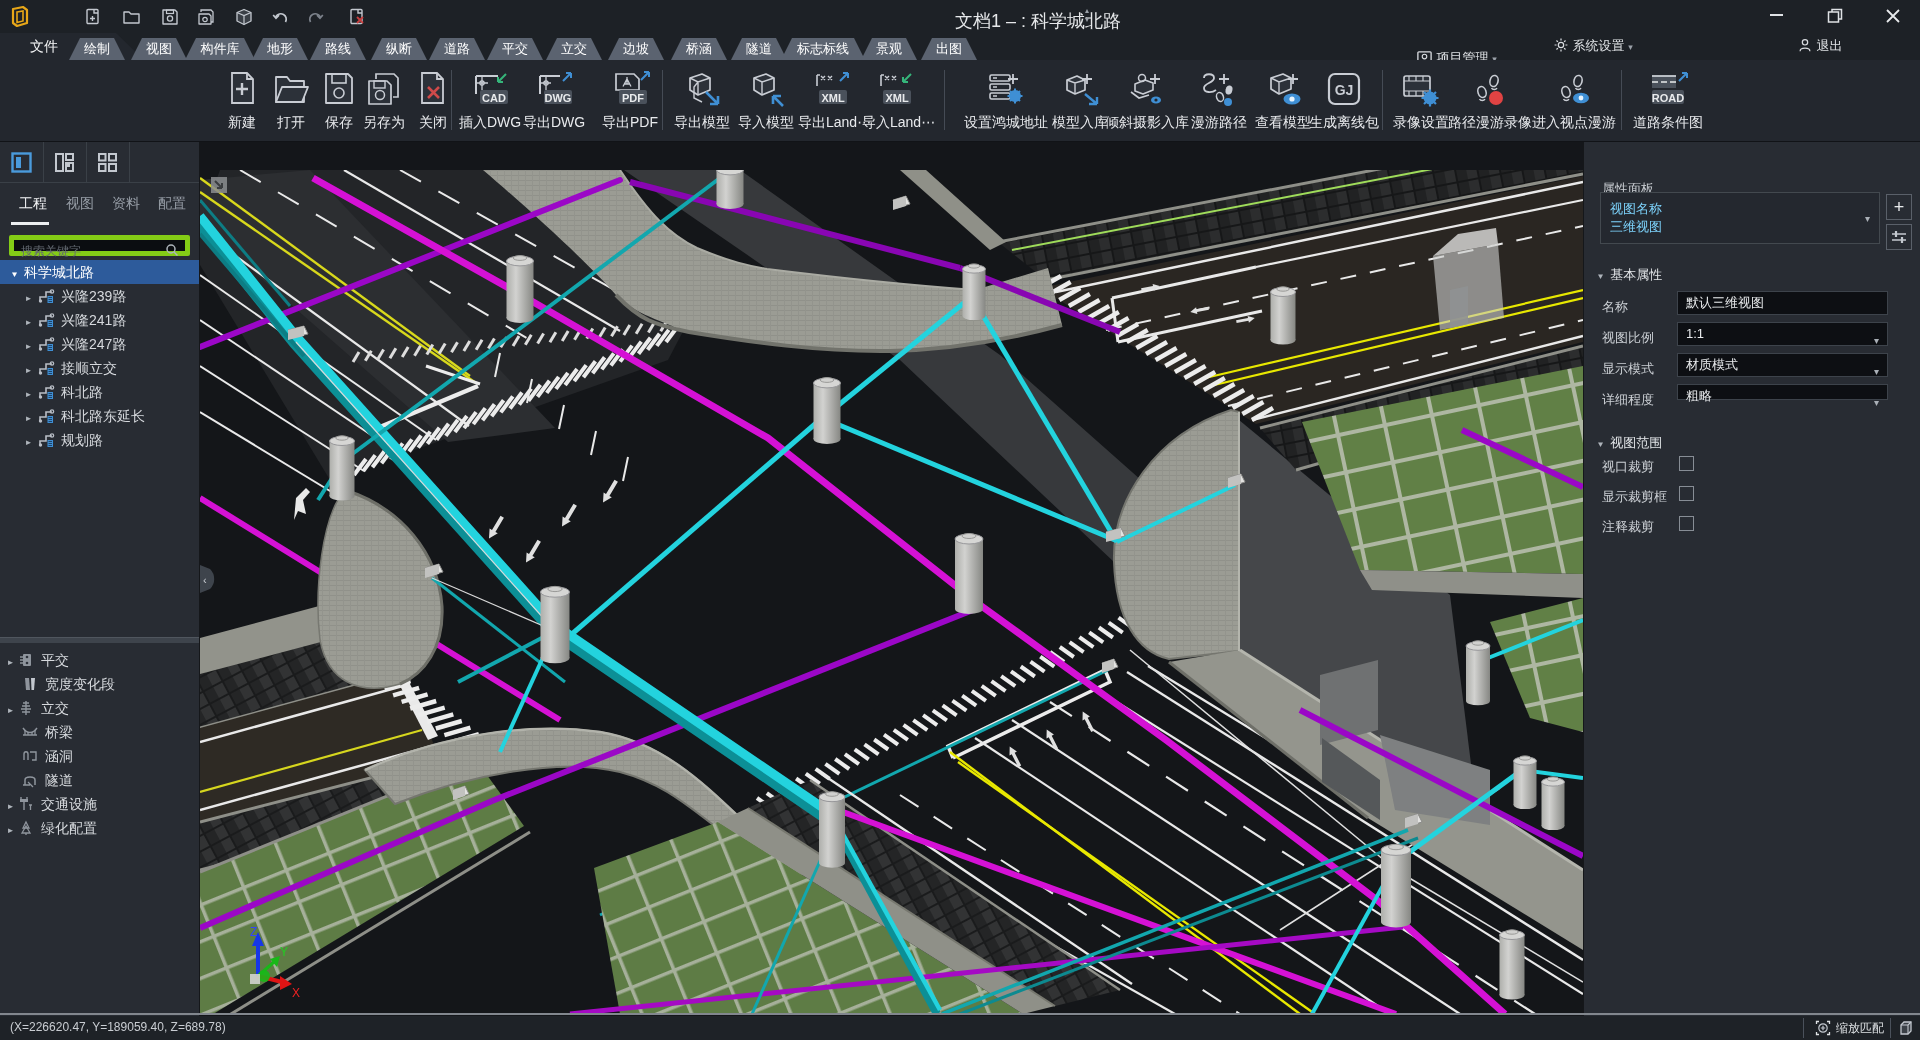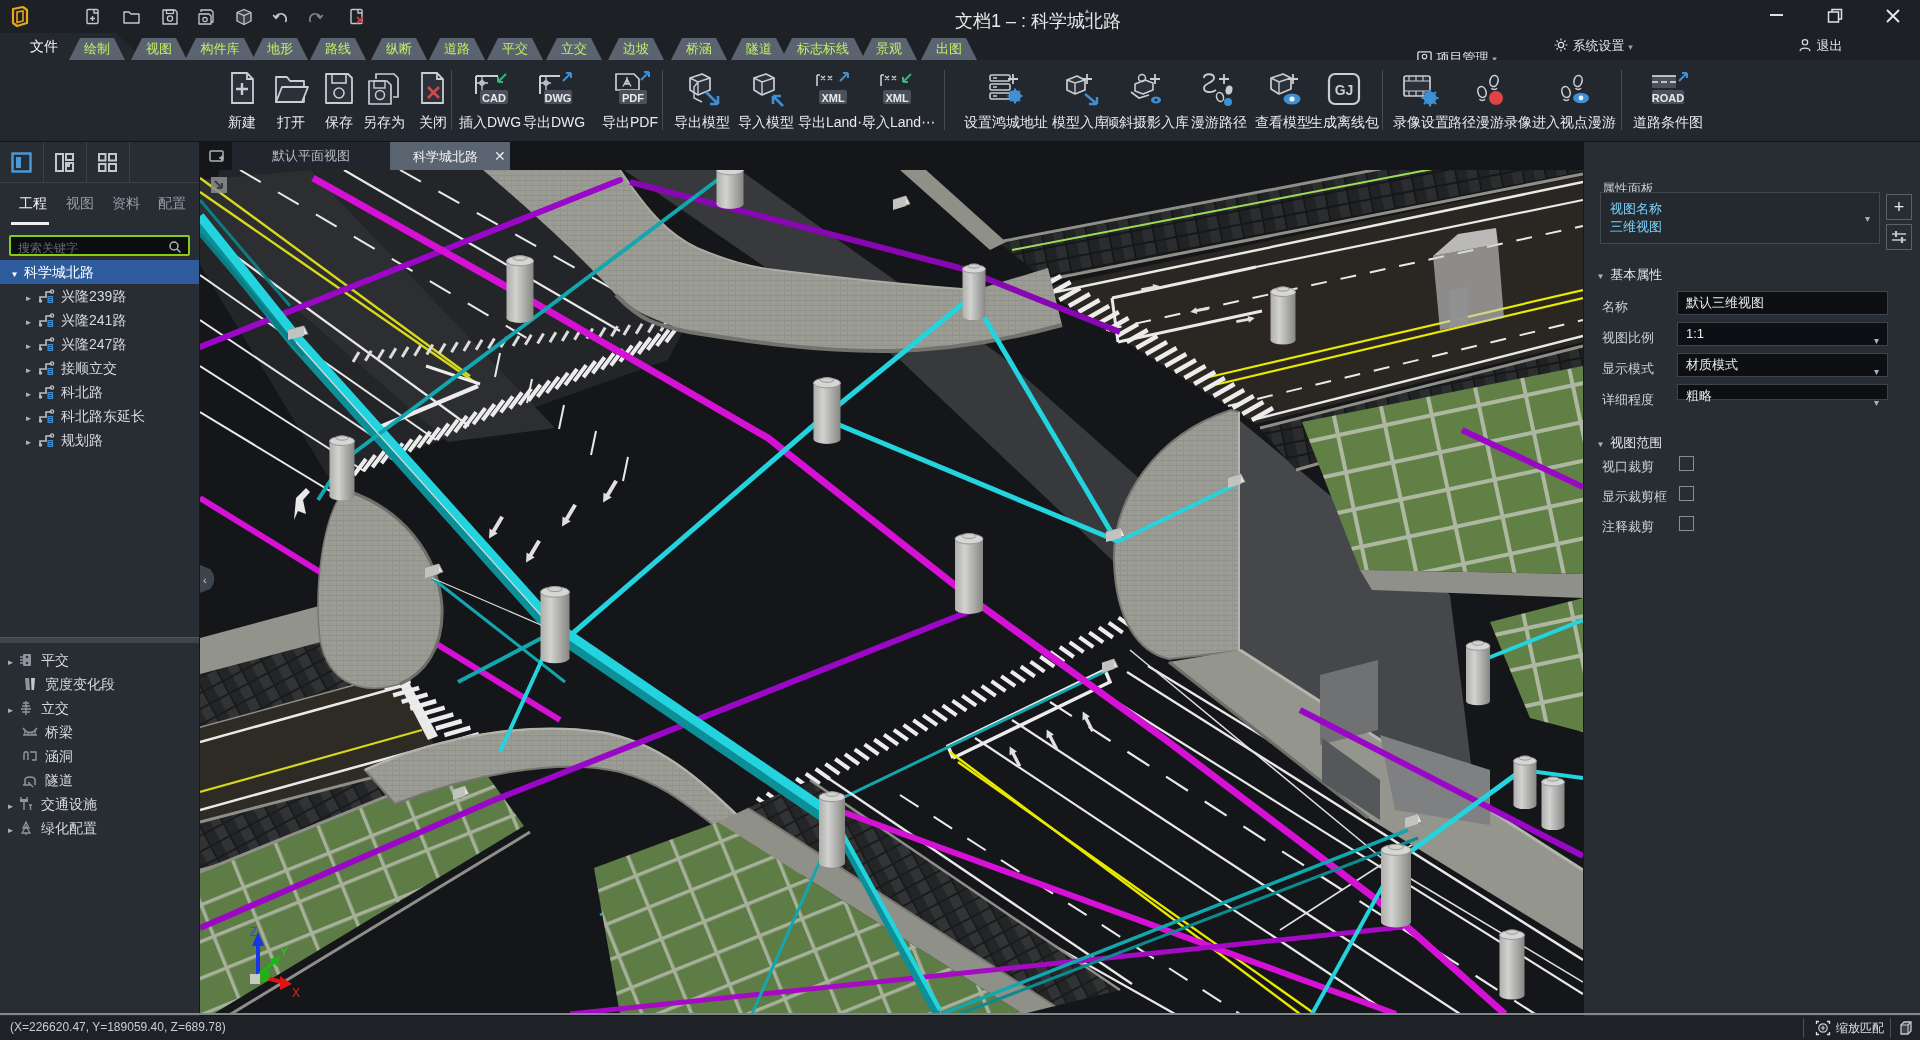--- a/index.html
+++ b/index.html
@@ -6,21 +6,21 @@
 html,body { width:1920px; height:1040px; overflow:hidden; background:#17191d; font-family:"Liberation Sans",sans-serif; }
 #titlebar { position:absolute; left:0; top:0; width:1920px; height:33px; background:#1d2126; }
 #tabrow { position:absolute; left:0; top:33px; width:1920px; height:27px; background:#1d2126; }
 #ribbon { position:absolute; left:0; top:60px; width:1920px; height:82px; background:#23272e; border-bottom:1px solid #111317; }
 #leftpanel { position:absolute; left:0; top:142px; width:200px; height:874px; background:#282c33; border-right:1px solid #15171a; }
 #viewport { position:absolute; left:200px; top:142px; width:1383px; height:874px; background:#14161a; }
 #vtabbar { position:absolute; left:0; top:0; width:1383px; height:28px; background:#14161a; }
 #scene { position:absolute; left:0; top:28px; width:1383px; height:844px; }
 #rightpanel { position:absolute; left:1583px; top:142px; width:337px; height:874px; background:#282c33; border-left:1px solid #15171a; }
 #statusbar { position:absolute; left:0; top:1016px; width:1920px; height:24px; background:#1e2227; color:#c9cdd2; font-size:12px; }
-.menutab { position:absolute; top:5px; height:22px; background:#5b6370; color:#bef264; font-size:13px; text-align:center; line-height:22px; clip-path:polygon(11px 0, calc(100% - 11px) 0, 100% 100%, 0 100%); }
+.menutab { position:absolute; top:5px; height:22px; background:#5b6370; color:#ffffff; font-size:13px; text-align:center; line-height:22px; clip-path:polygon(11px 0, calc(100% - 11px) 0, 100% 100%, 0 100%); }
 .ticon { position:absolute; top:7px; width:20px; height:20px; }
 .ribgroup-sep { position:absolute; top:10px; width:1px; height:60px; background:#454b55; }
 .ribbtn { position:absolute; top:10px; text-align:center; color:#e8eaed; font-size:14px; white-space:nowrap; }
 .ribbtn svg { display:block; margin:0 auto 4px auto; }
 .lp-tab { position:absolute; top:190px; font-size:14px; color:#969da6; }
 .tree-row { position:absolute; left:0; width:199px; height:24px; color:#d7dade; font-size:14px; line-height:24px; }
 .chev { display:inline-block; color:#aeb4bb; font-size:10px; transform:scale(1,0.9); }
 .rp-label { position:absolute; color:#ccd0d5; font-size:13px; }
 .rp-input { position:absolute; background:#0d0f13; border:1px solid #3d434b; color:#e8eaec; font-size:13px; line-height:22px; padding-left:8px; }
 .rp-chev { position:absolute; color:#aab0b7; font-size:10px; }
@@ -283,21 +283,21 @@
       </svg>
     <svg style="position:absolute;left:97px;top:10px" width="21" height="21" viewBox="0 0 21 21">
         <path d="M2 2 L8.5 2 L8.5 8.5 L2 8.5 Z M12 2 L19 2 L19 8.5 L12 8.5 Z M2 12 L8.5 12 L8.5 19 L2 19 Z M12 12 L19 12 L19 19 L12 19 Z" fill="none" stroke="#c3c8cf" stroke-width="2"></path>
       </svg>
   </div>
   <div class="lp-tab" style="left:19px;top:53px;color:#f2f3f5;">工程</div>
   <div class="lp-tab" style="left:66px;top:53px;">视图</div>
   <div class="lp-tab" style="left:112px;top:53px;">资料</div>
   <div class="lp-tab" style="left:158px;top:53px;">配置</div>
   <div style="position:absolute;left:11px;top:80px;width:38px;height:3px;background:#eceef0;"></div>
-  <div style="position:absolute;left:9px;top:93px;width:181px;height:21px;background:#0b0d11;border:2px solid #84cc16;border-radius:2px;">
+  <div style="position:absolute;left:9px;top:93px;width:181px;height:21px;background:#0b0d11;border:5px solid #84cc16;border-radius:2px;">
     <div style="position:absolute;left:7px;top:3px;font-size:12px;color:#646a72;">搜索关键字</div>
     <svg style="position:absolute;right:6px;top:3px" width="14" height="14" viewBox="0 0 14 14">
         <circle cx="6" cy="6" r="4" fill="none" stroke="#aeb4bb" stroke-width="1.5"></circle>
         <path d="M9 9 L12.5 12.5" stroke="#aeb4bb" stroke-width="1.5"></path>
       </svg>
   </div>
   <div class="tree-row" style="top:118px;background:#2d5b9b;color:#fff;"><span class="chev" style="margin:0 7px 0 12px;color:#fff">▾</span>科学城北路</div>
   <div class="tree-row" style="top:142px;"><span class="chev" style="margin:0 7px 0 26px;">▸</span><svg style="vertical-align:-3px;margin-right:6px" width="17" height="16" viewBox="0 0 17 16">
         <path d="M2 13 L2 9 L8 9 L8 4 L14 4" fill="none" stroke="#b9bec6" stroke-width="1.6"></path>
         <circle cx="2.5" cy="13" r="1.7" fill="#b9bec6"></circle>
@@ -378,28 +378,20 @@
         <path d="M6 6 L6 14 M3 3 L3 1 M9 3 L9 1" stroke="#8f959d" stroke-width="1.4"></path>
         <path d="M11 9 L14 9 M12.5 9 L12.5 14" stroke="#8f959d" stroke-width="1.3"></path>
       </svg>交通设施</div>
   <div class="tree-row" style="top:674px;"><span class="chev" style="margin:0 5px 0 8px;">▸</span><svg style="vertical-align:-3px;margin-right:7px" width="16" height="16" viewBox="0 0 16 16">
         <path d="M8 2 L11 8 L5 8 Z" fill="none" stroke="#8f959d" stroke-width="1.3"></path>
         <path d="M8 6 L12 13 L4 13 Z" fill="none" stroke="#8f959d" stroke-width="1.3"></path>
         <path d="M8 13 L8 15" stroke="#8f959d" stroke-width="1.3"></path>
       </svg>绿化配置</div>
 </div>
 <div id="viewport">
-  <div id="vtabbar">
-    <svg style="position:absolute;left:8px;top:5px" width="19" height="19" viewBox="0 0 19 19">
-        <rect x="2" y="4" width="13" height="10" rx="1" fill="none" stroke="#aeb4bb" stroke-width="1.5"></rect>
-        <path d="M11 11 L15 11 M13 9 L15 11 L13 13" stroke="#aeb4bb" stroke-width="1.3" fill="none"></path>
-      </svg>
-    <div style="position:absolute;left:32px;top:0;width:158px;height:28px;background:#22262c;color:#b5bbc3;font-size:13px;text-align:center;line-height:28px;">默认平面视图</div>
-    <div style="position:absolute;left:190px;top:0;width:120px;height:28px;background:#5a6370;color:#f5f6f7;font-size:13px;line-height:28px;"><span style="margin-left:23px">科学城北路</span><span style="margin-left:16px;color:#e8eaec;font-size:14px;">✕</span></div>
-  </div>
   <div id="scene">
 <svg width="1383" height="844" viewBox="0 0 1383 844">
 <defs>
 <linearGradient id="cylg" x1="0" y1="0" x2="1" y2="0">
 <stop offset="0" stop-color="#aeafab"></stop>
             <stop offset="0.35" stop-color="#d2d2d0"></stop>
             <stop offset="1" stop-color="#868783"></stop>
 </linearGradient>
 <pattern id="grass1" width="46" height="34" patternUnits="userSpaceOnUse" patternTransform="rotate(-22)">
 <rect width="46" height="34" fill="#5e7c45"></rect>

